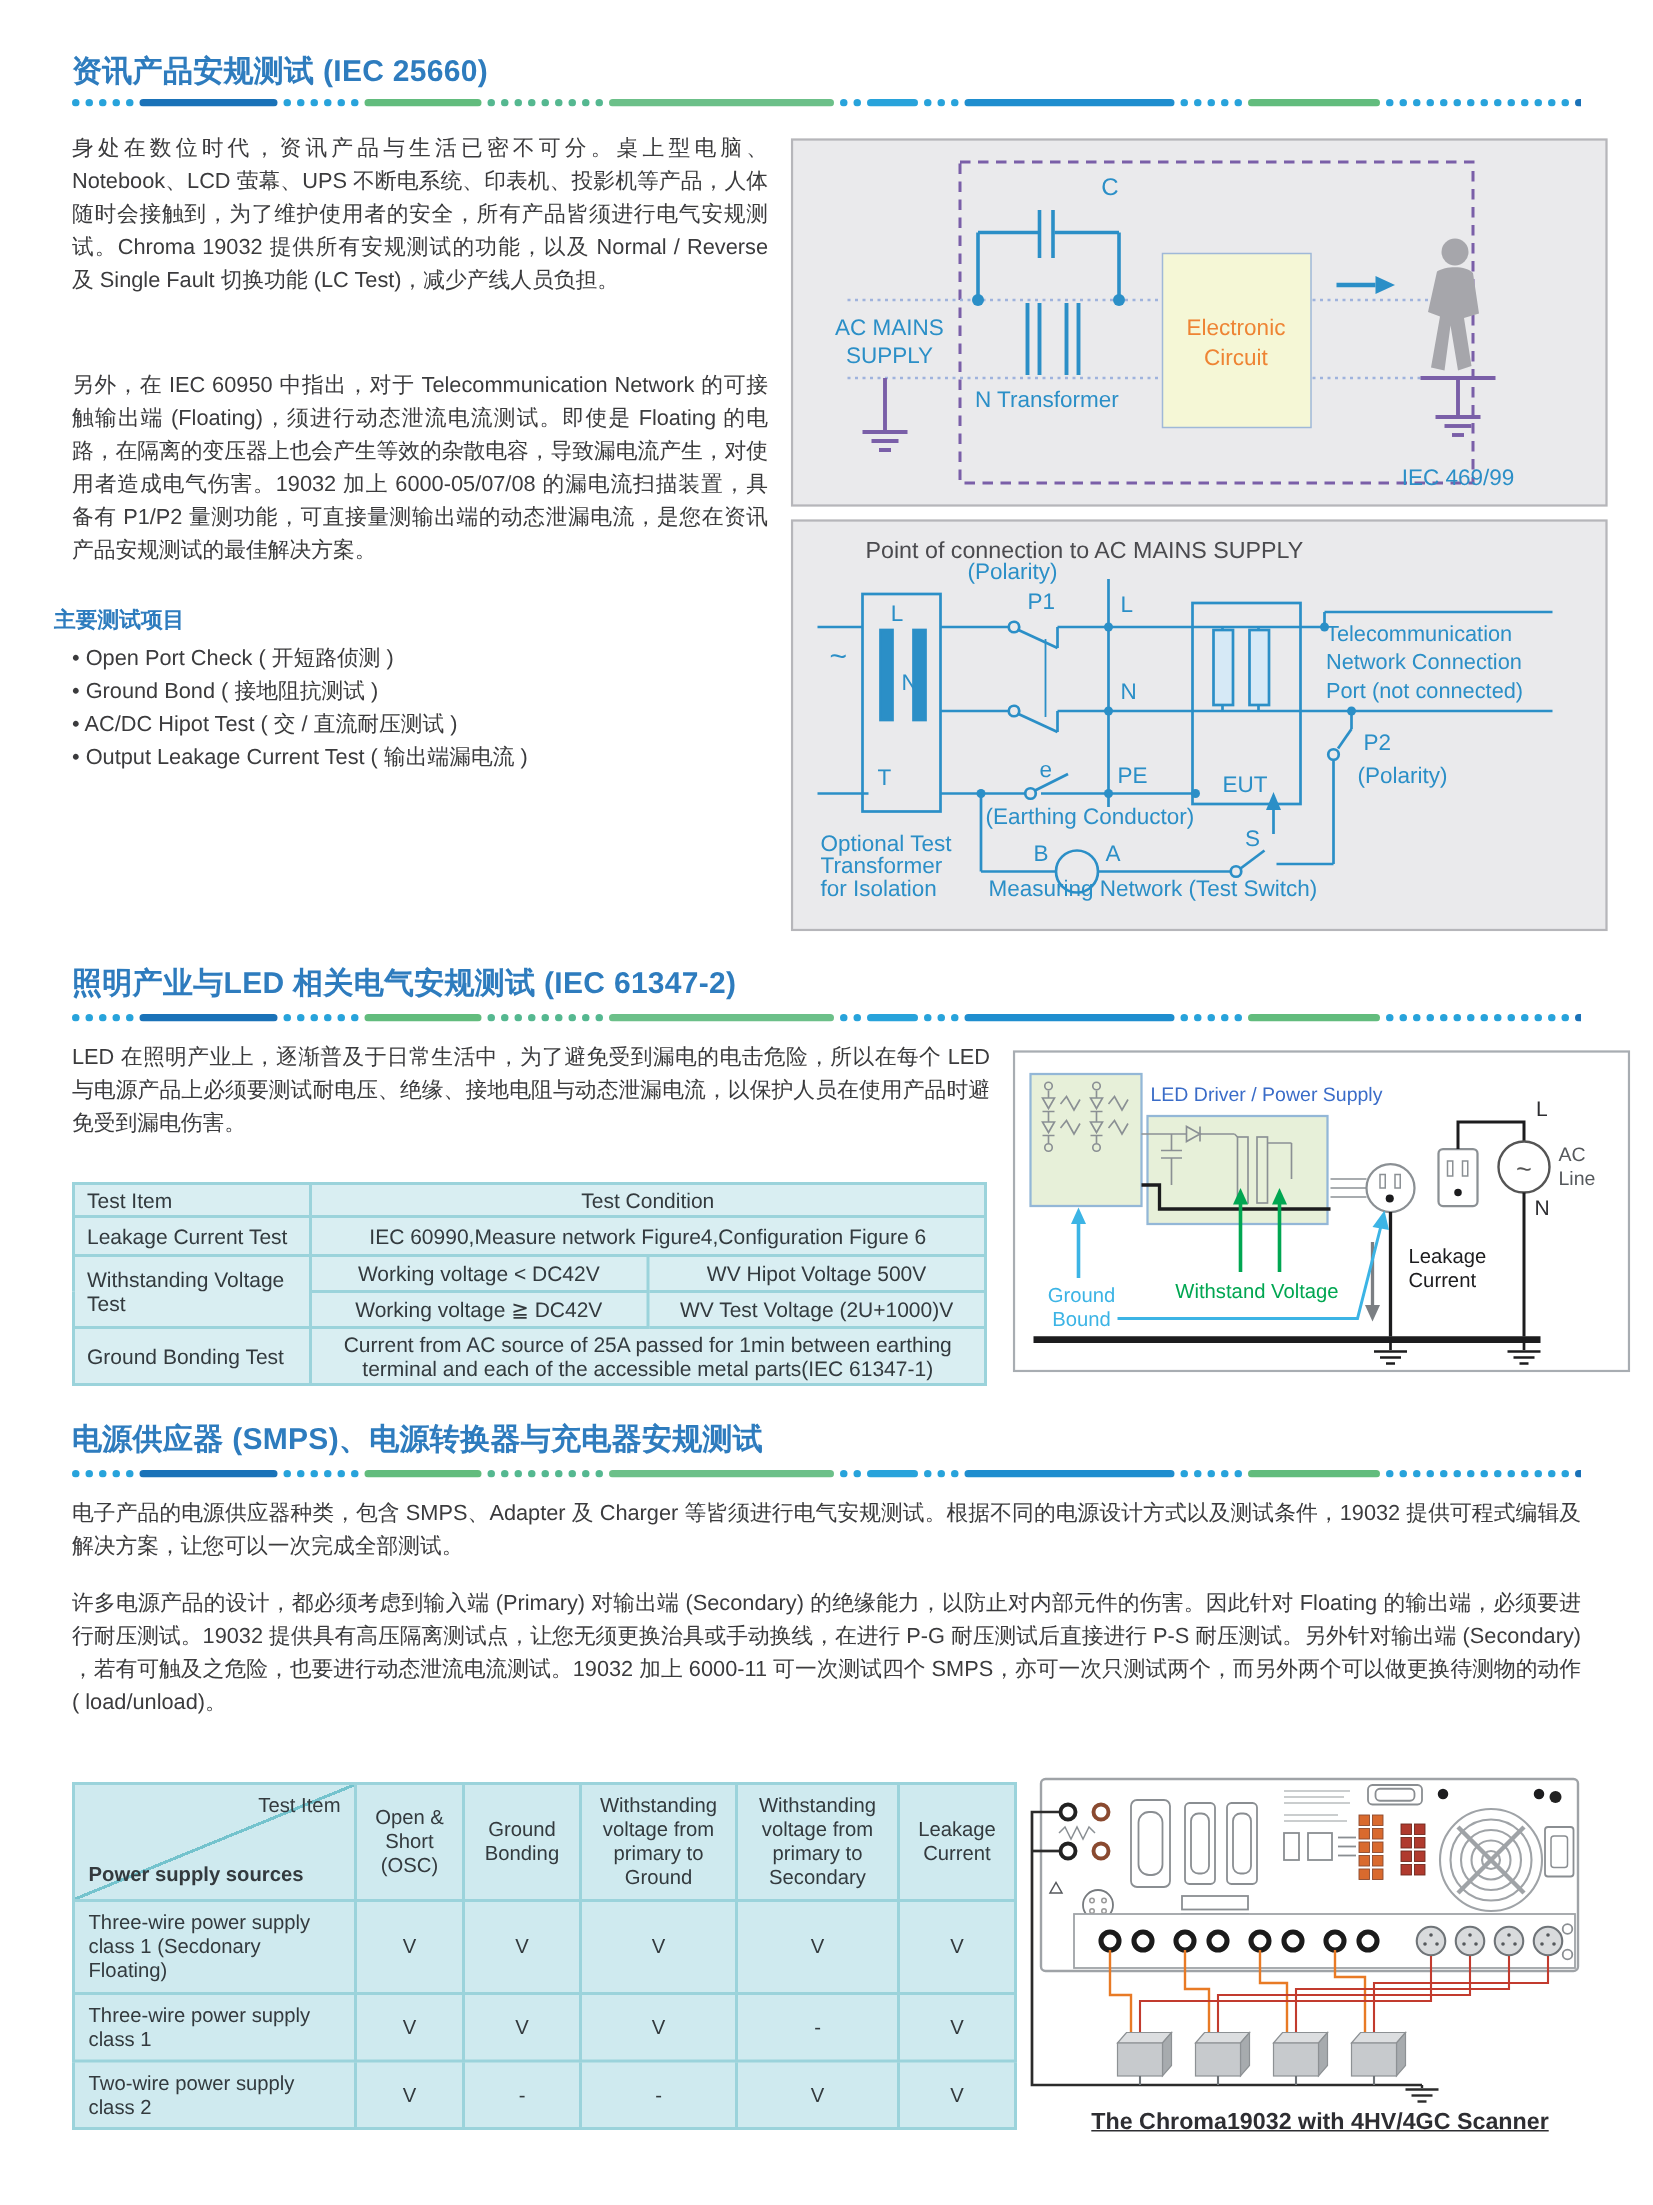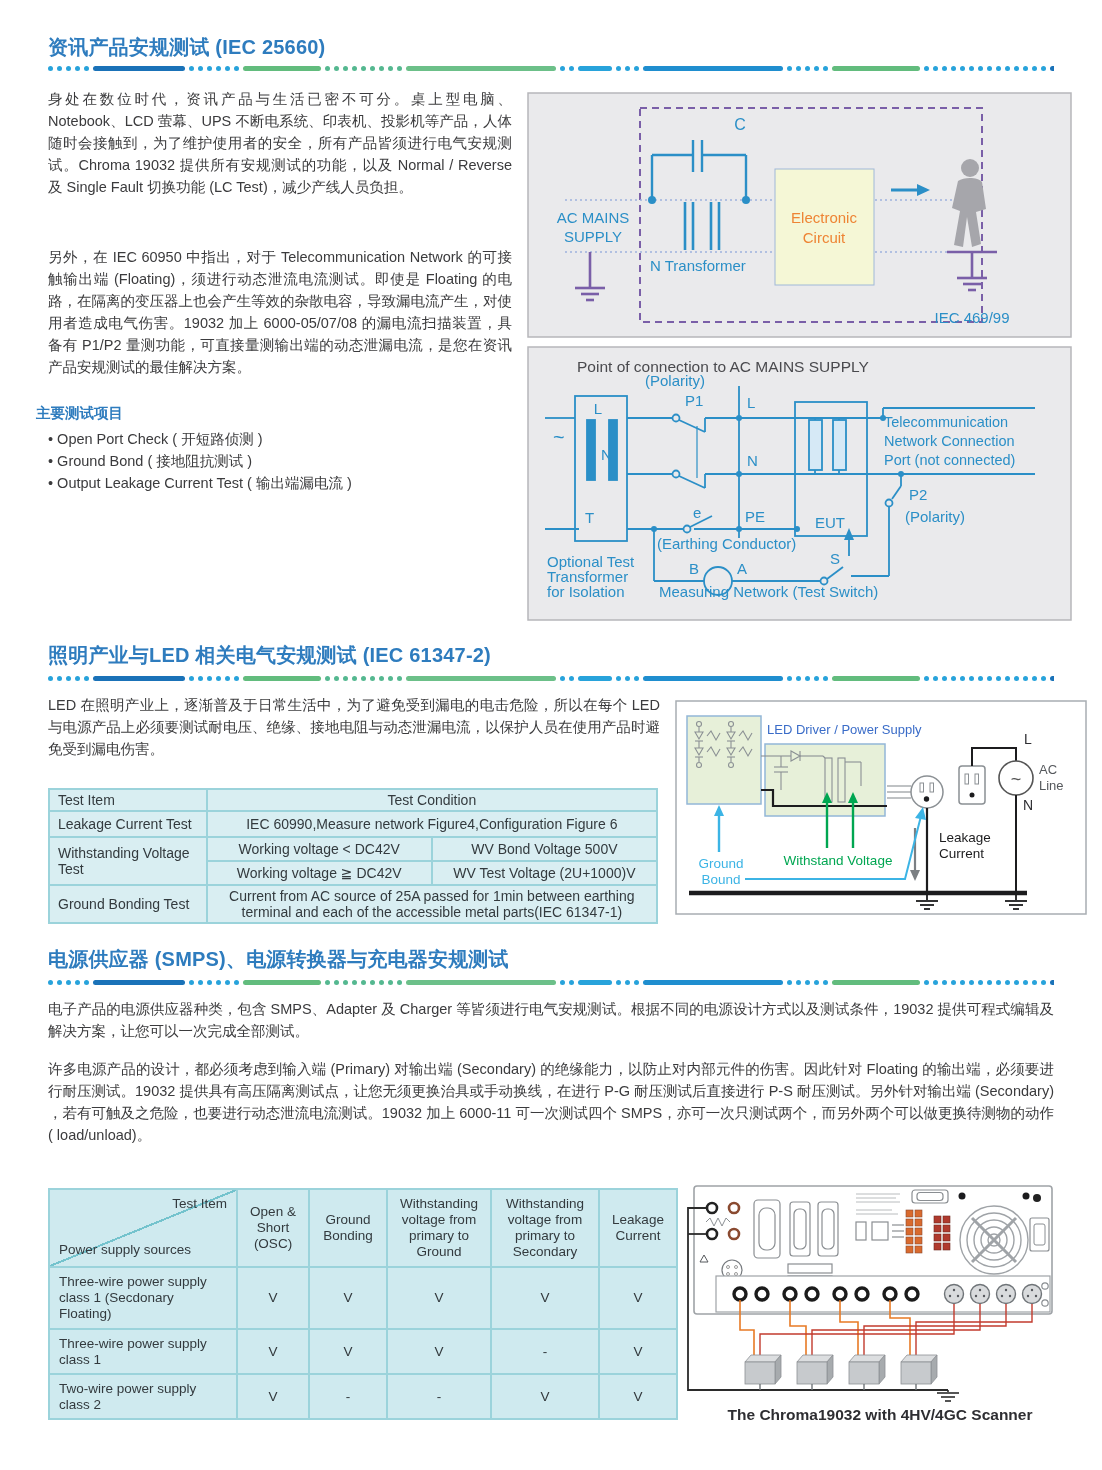--- a/index.html
+++ b/index.html
@@ -16,22 +16,22 @@
   svg text{font-family:"Liberation Sans","DejaVu Sans",sans-serif;}
   
   .tbl{position:absolute;border-collapse:collapse;font-size:14px;color:#333a3e;border:2px solid #74c3cd;}
   .tbl td{background:#d9eef2;border:2px solid #9bd3db;padding:2px 8px;}
   .tbl td.c{text-align:center;}
   .tbl2{position:absolute;border-collapse:collapse;font-size:13.5px;line-height:16px;color:#333a3e;border:2px solid #74c3cd;table-layout:fixed;}
   .tbl2 td{background:#cfeaef;border:2px solid #9bd3db;padding:2px 6px;text-align:center;vertical-align:middle;}
   .tbl2 td.lbl{text-align:left;padding-left:9px;}
   .tbl2 td.corner{position:relative;background-image:linear-gradient(to bottom right,transparent calc(50% - 1px),#74c3cd calc(50% - 1px),#74c3cd calc(50% + 1px),transparent calc(50% + 1px));}
   .corner-top{position:absolute;top:6px;right:9px;}
-  .corner-bottom{position:absolute;bottom:8px;left:9px;text-align:center;}
-  .equip-caption{position:absolute;font-size:15.5px;font-weight:bold;color:#2e2e32;text-align:center;}
+  .corner-bottom{position:absolute;bottom:8px;left:9px;text-align:center;font-weight:bold;}
+  .equip-caption{position:absolute;font-size:15.5px;font-weight:bold;color:#2e2e32;text-align:center;text-decoration:underline;}
 </style>
 </head>
 <body>
 
 <div class="page">
 
   <div class="sec-title" style="left:48px;top:34px;">资讯产品安规测试 (IEC 25660)</div>
   <div class="sep" style="left:48px;top:66px;width:1006px;">
       <i style="width: 5px; background: rgb(40, 163, 219);"></i>
       <i style="width: 5px; background: rgb(40, 163, 219);"></i>
@@ -85,20 +85,21 @@
       <i style="width: 5px; background: rgb(40, 163, 219);"></i>
       <i style="width: 92px; background: rgb(26, 114, 184);"></i>
     </div>
 
   <div class="body-text" style="left:48px;top:88px;width:464px;">身处在数位时代，资讯产品与生活已密不可分。桌上型电脑、Notebook、LCD 萤幕、UPS 不断电系统、印表机、投影机等产品，人体随时会接触到，为了维护使用者的安全，所有产品皆须进行电气安规测试。Chroma 19032 提供所有安规测试的功能，以及 Normal / Reverse 及 Single Fault 切换功能 (LC Test)，减少产线人员负担。</div>
   <div class="body-text" style="left:48px;top:246px;width:464px;">另外，在 IEC 60950 中指出，对于 Telecommunication Network 的可接触输出端 (Floating)，须进行动态泄流电流测试。即使是 Floating 的电路，在隔离的变压器上也会产生等效的杂散电容，导致漏电流产生，对使用者造成电气伤害。19032 加上 6000-05/07/08 的漏电流扫描装置，具备有 P1/P2 量测功能，可直接量测输出端的动态泄漏电流，是您在资讯产品安规测试的最佳解决方案。</div>
   <div class="sub-title" style="left:36px;top:404px;">主要测试项目</div>
   <ul class="bullets" style="left:48px;top:428px;width:464px;">
     <li>Open Port Check ( 开短路侦测 )</li>
     <li>Ground Bond ( 接地阻抗测试 )</li>
+    <li>AC/DC Hipot Test ( 交 / 直流耐压测试 )</li>
     <li>Output Leakage Current Test ( 输出端漏电流 )</li>
   </ul>
 
   <div class="diag" style="left:527px;top:92px;">
     <svg width="545" height="246" viewBox="0 0 545 246">
       <rect x="1" y="1" width="543" height="244" fill="#eaeaec" stroke="#b6b6ba" stroke-width="1.5"></rect>
       <rect x="113" y="16" width="342" height="214" fill="none" stroke="#7a5fa8" stroke-width="2" stroke-dasharray="7 5"></rect>
 
       <line x1="38" y1="108" x2="455" y2="108" stroke="#9fb3dd" stroke-width="1.6" stroke-dasharray="2 3"></line>
       <line x1="38" y1="160" x2="420" y2="160" stroke="#9fb3dd" stroke-width="1.6" stroke-dasharray="2 3"></line>
@@ -319,21 +320,21 @@
       <td>Test Item</td>
       <td class="c" colspan="2">Test Condition</td>
     </tr>
     <tr style="height:26px">
       <td>Leakage Current Test</td>
       <td class="c" colspan="2">IEC 60990,Measure network Figure4,Configuration Figure 6</td>
     </tr>
     <tr style="height:24px">
       <td rowspan="2">Withstanding Voltage Test</td>
       <td class="c">Working voltage &lt; DC42V</td>
-      <td class="c">WV Bond Voltage 500V</td>
+      <td class="c">WV Hipot Voltage 500V</td>
     </tr>
     <tr style="height:24px">
       <td class="c">Working voltage ≧ DC42V</td>
       <td class="c">WV Test Voltage (2U+1000)V</td>
     </tr>
     <tr style="height:38px">
       <td>Ground Bonding Test</td>
       <td class="c" colspan="2">Current from AC source of 25A passed for 1min between earthing terminal and each of the accessible metal parts(IEC 61347-1)</td>
     </tr>
   </tbody>

